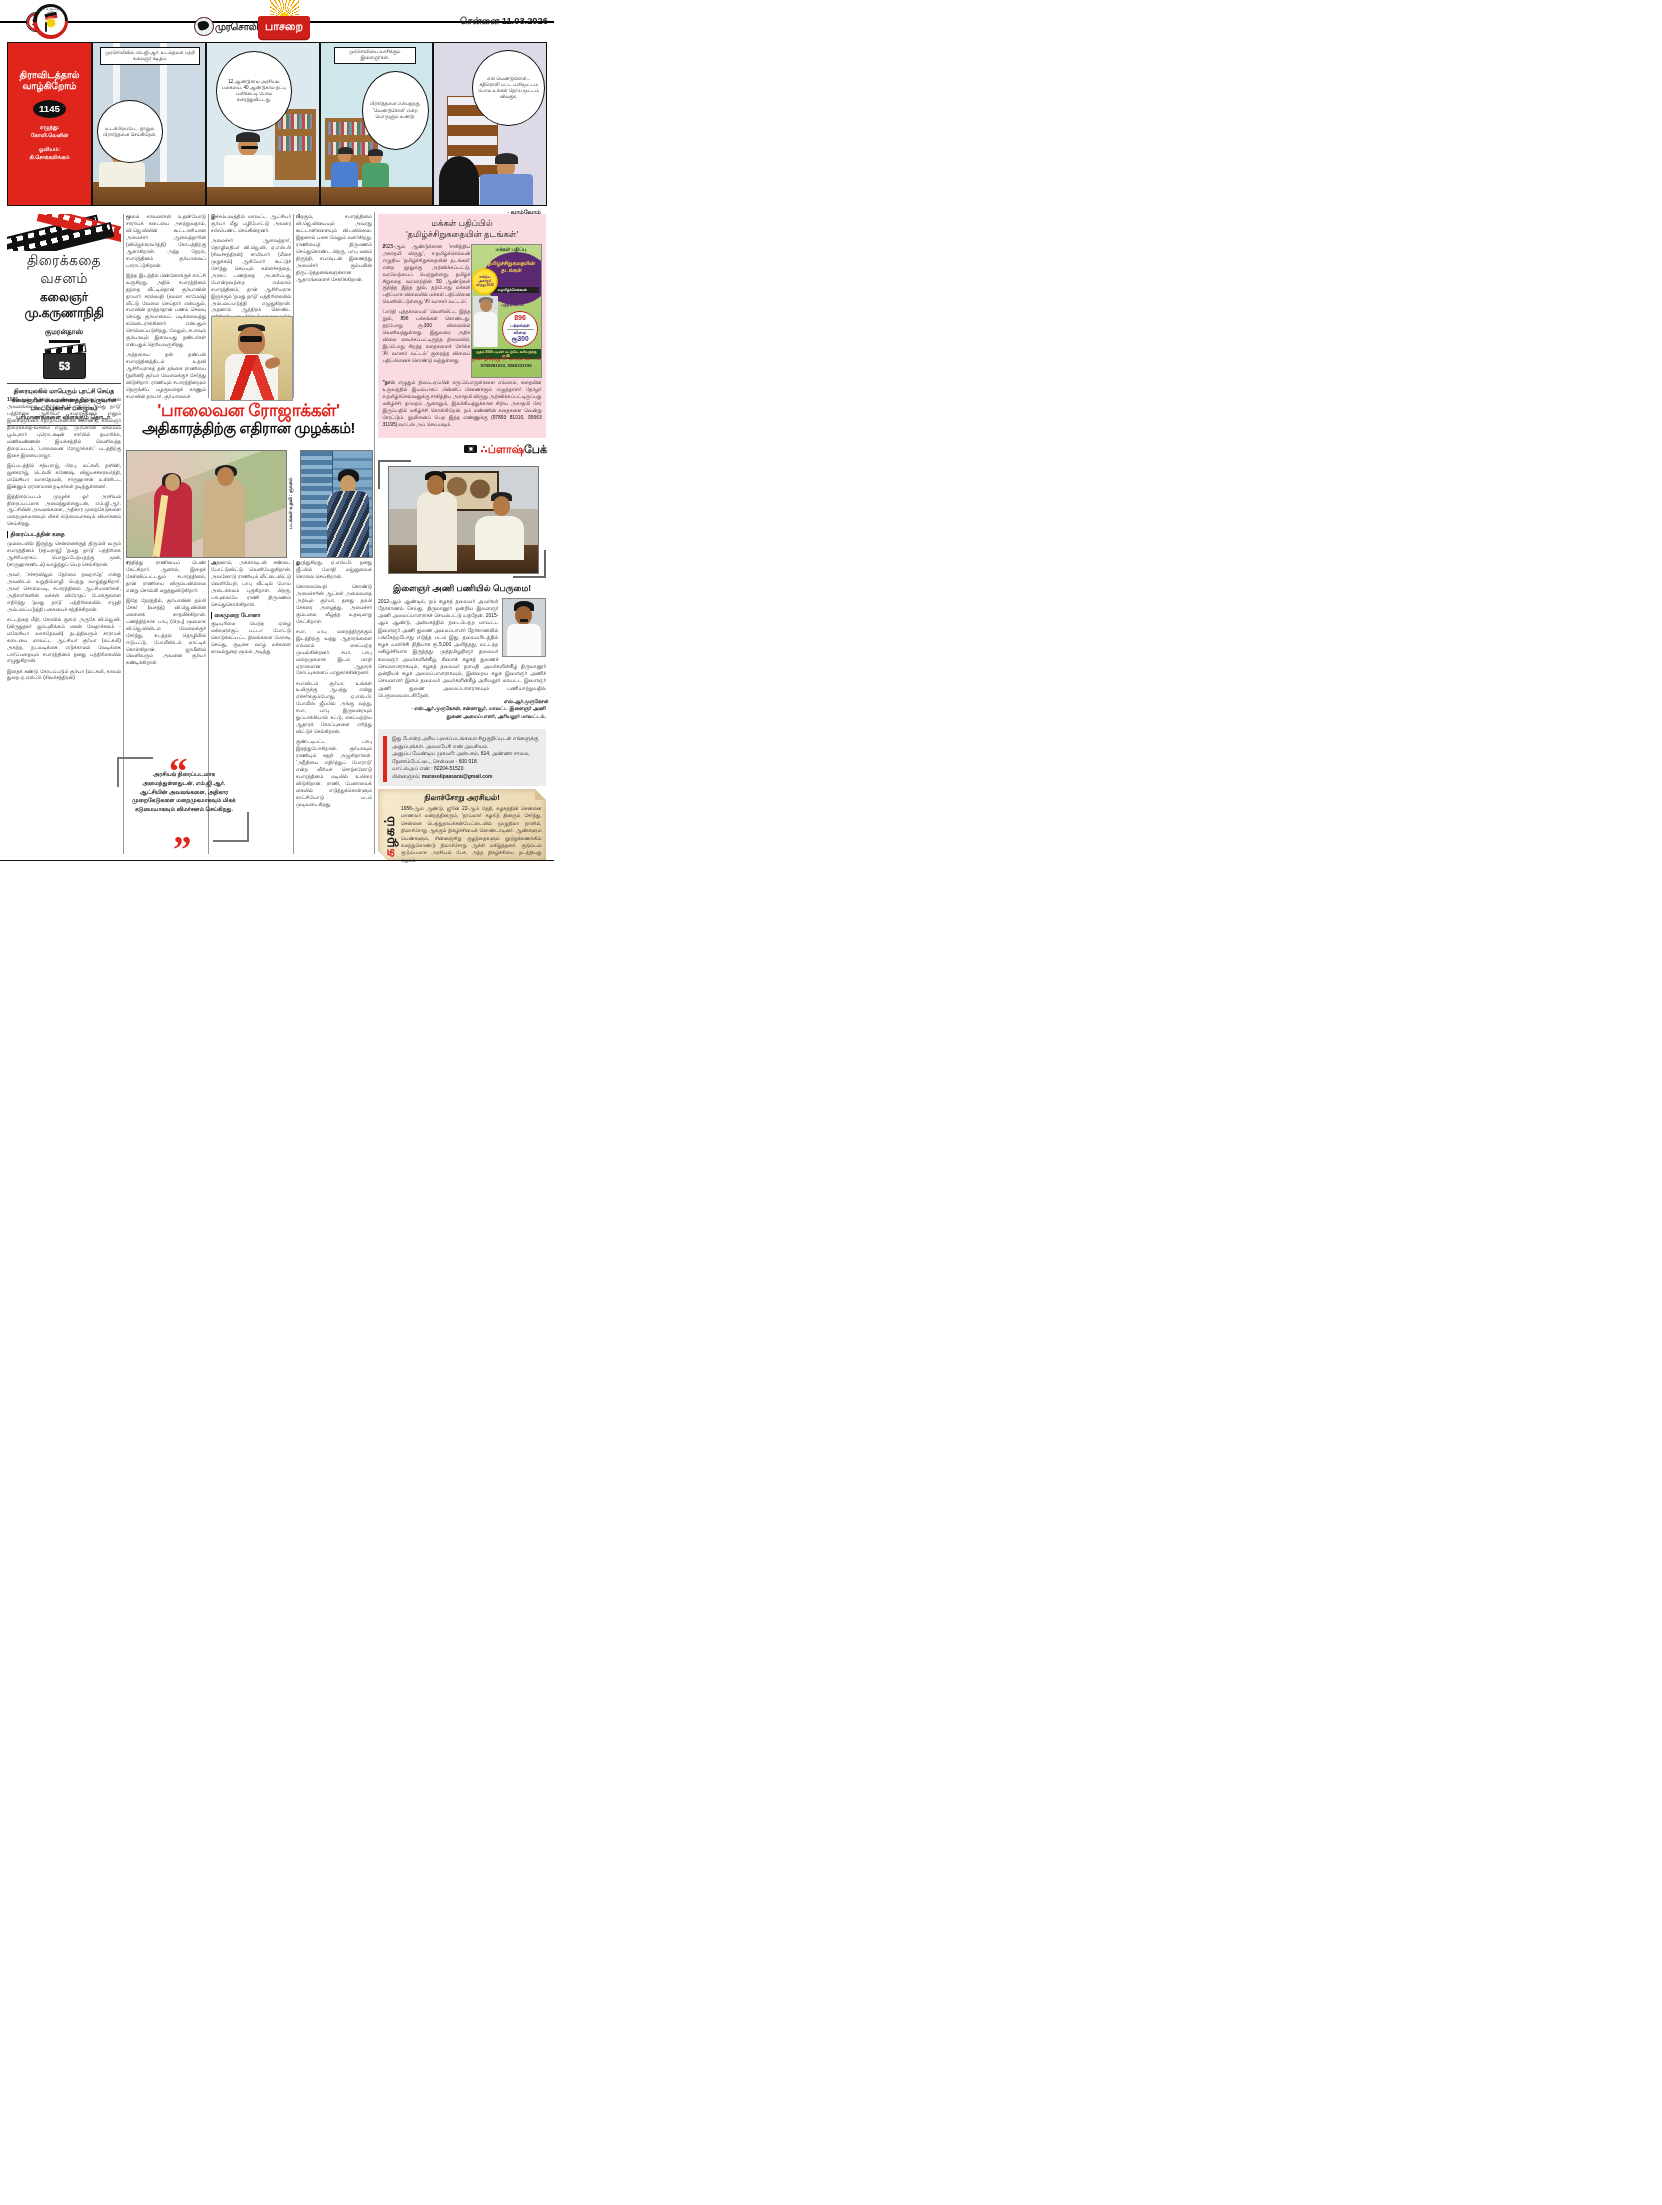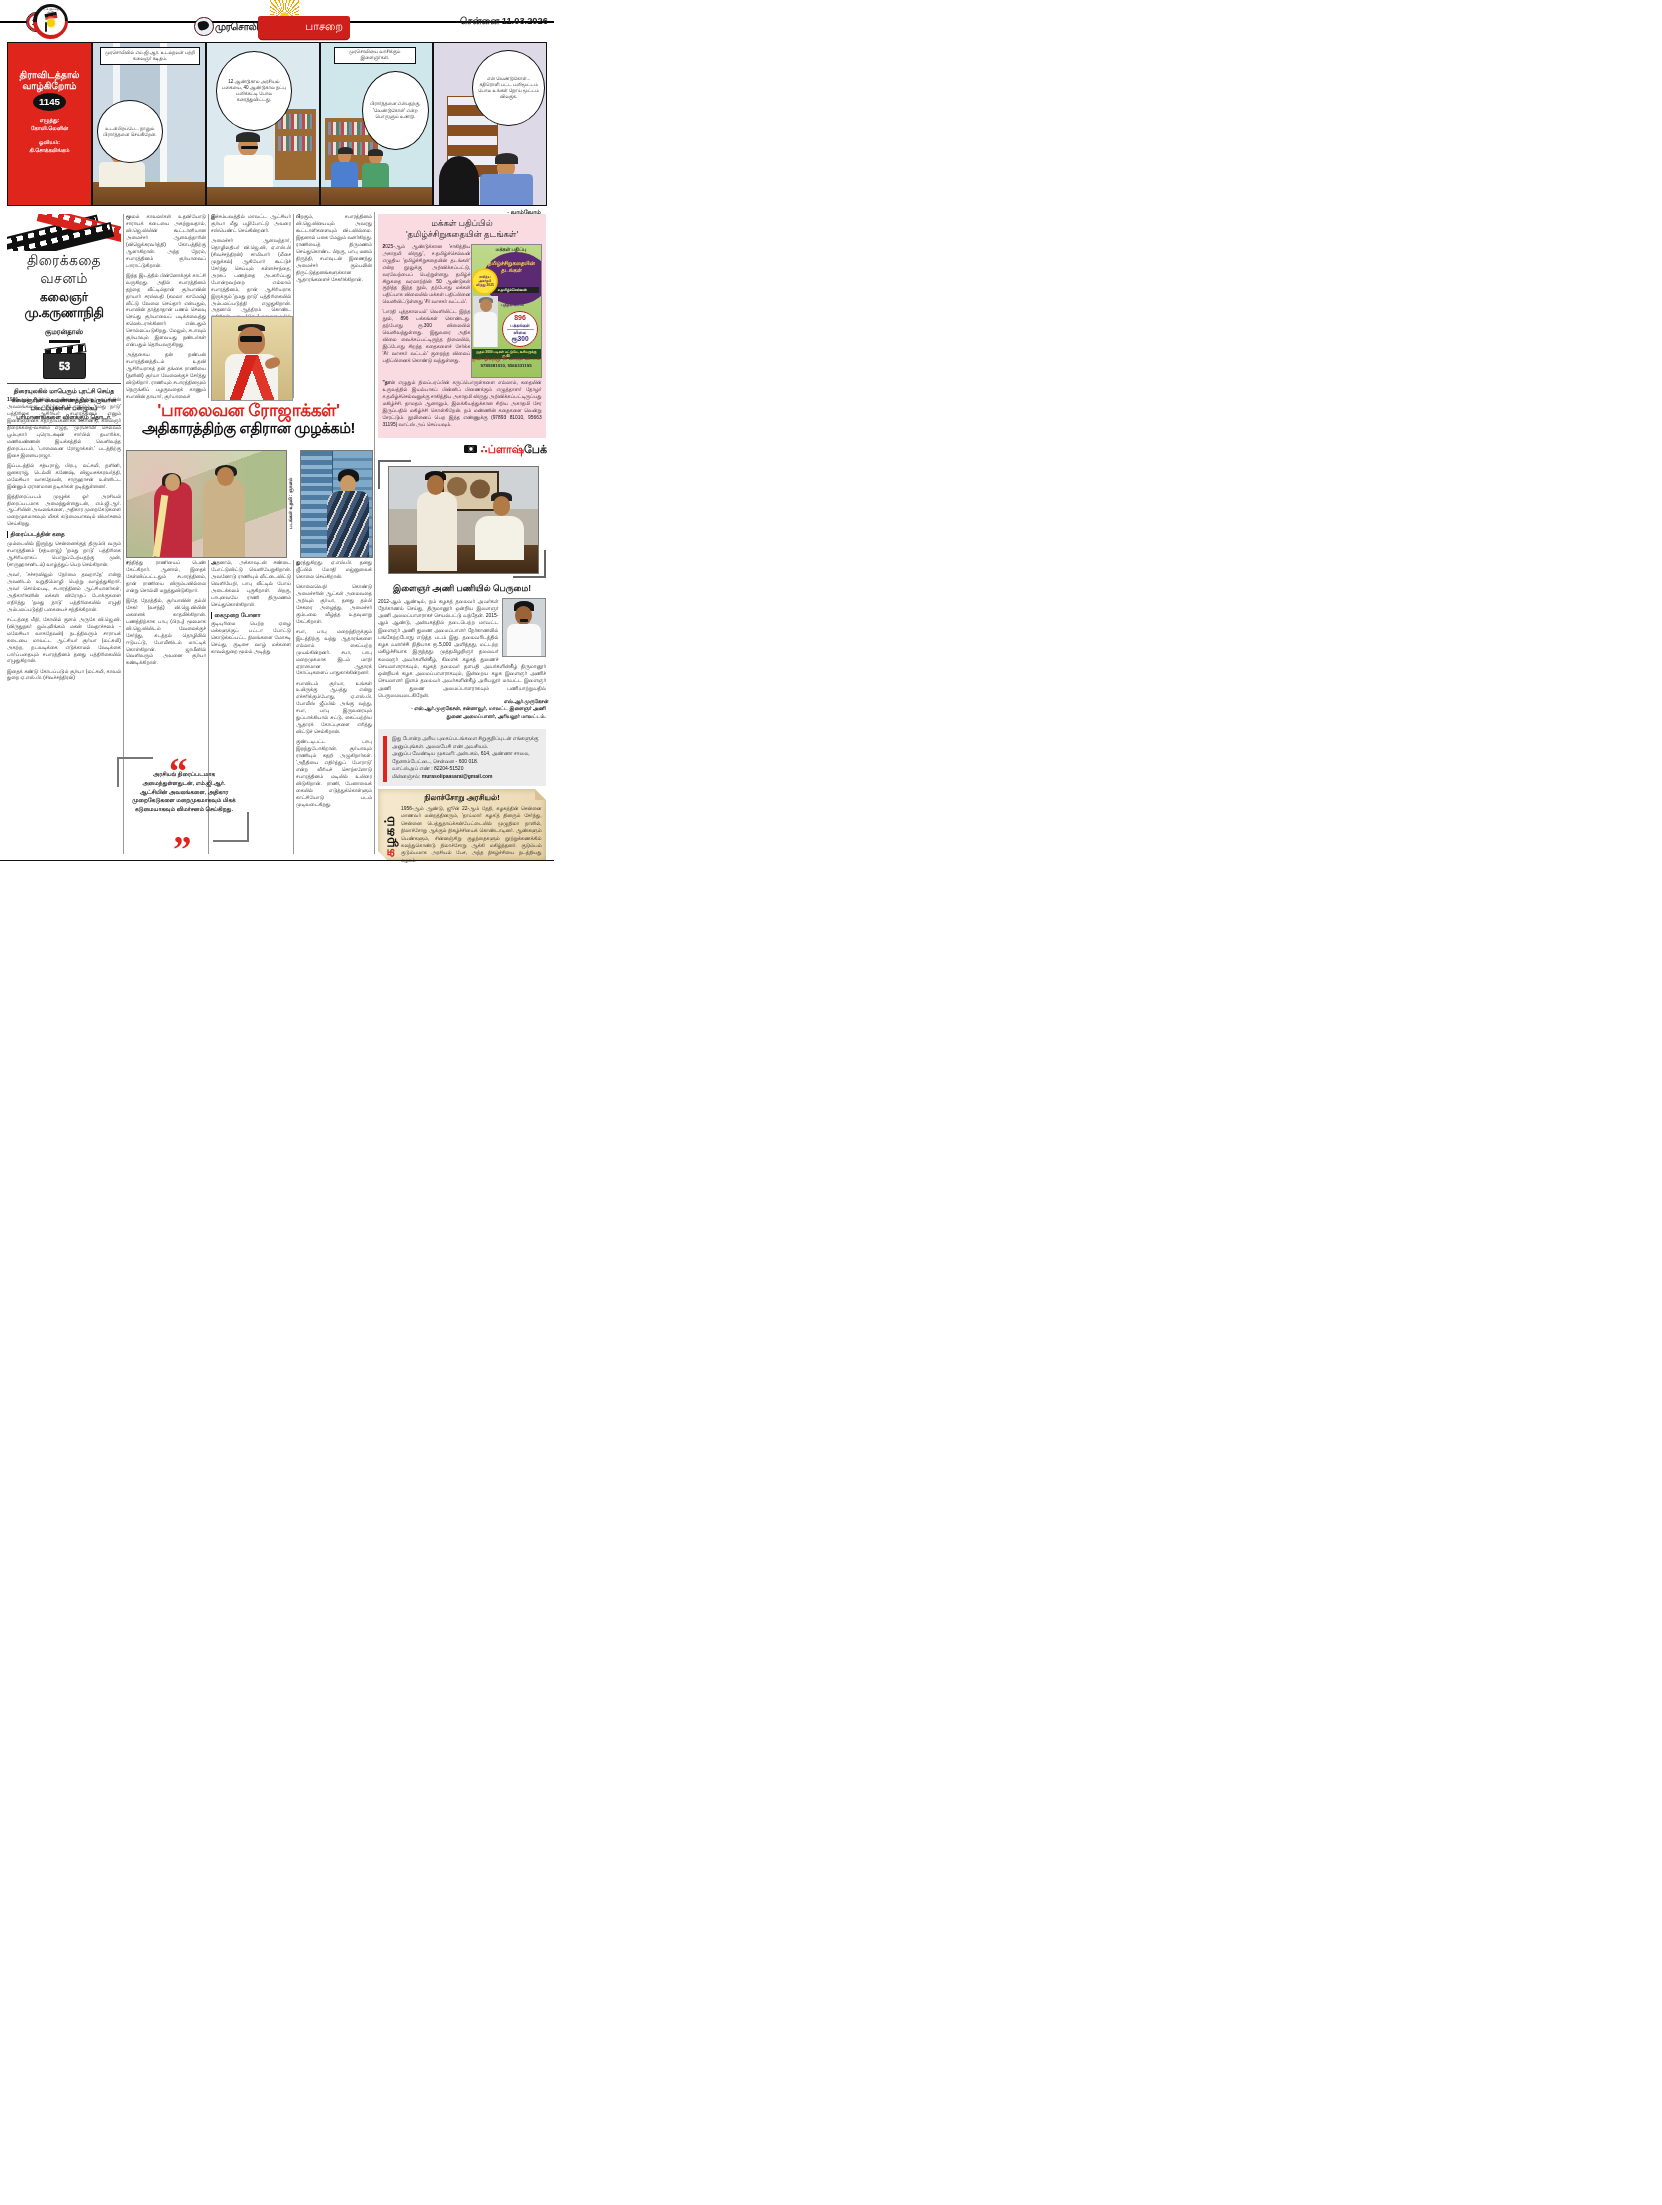--- a/index.html
+++ b/index.html
@@ -13,32 +13,32 @@
   #logo{left:33px;top:3.5px;width:35px;height:35px;border-radius:50%;background:conic-gradient(#111 0 25%,#cf1f1b 25% 50%,#cf1f1b 50% 75%,#111 75% 100%);display:flex;align-items:center;justify-content:center;}
   #logo-inner{width:28px;height:28px;border-radius:50%;background:#fff;position:relative;overflow:hidden;}
   #logo-flag{position:absolute;left:8px;top:6.2px;width:11.5px;height:6.2px;background:linear-gradient(#111 50%,#cf1f1b 50%);transform:rotate(-12deg);}
   #logo-sun{position:absolute;left:10.6px;top:12.3px;width:8px;height:8px;border-radius:50%;background:#f4d000;box-shadow:0 0 2.6px 1.3px #f9efc0;}
   #logo-man{position:absolute;left:8.8px;top:15px;width:1.8px;height:9.7px;background:#222;border-radius:0.9px;}
   #logo-text{position:absolute;left:0;top:0.9px;width:100%;text-align:center;font-size:2.6px;color:#111;}
   #masthead{left:194px;top:4.4px;width:146px;height:35px;}
   #drum-icon{position:absolute;left:0px;top:12.3px;width:17.6px;height:17.6px;border-radius:50%;background:#e8f0f6;border:1.3px solid #5a0d0d;overflow:hidden;}
   #drum-icon span{position:absolute;left:2.6px;top:3.5px;width:10.6px;height:8.8px;background:#111;border-radius:40% 60% 55% 45%;transform:rotate(-15deg);}
   #masthead-prefix{position:absolute;left:21px;top:17px;font-size:10px;font-weight:bold;color:#222;letter-spacing:-0.4px;}
-  #masthead-box{position:absolute;left:64px;top:11.5px;width:52px;height:23px;background:#cf1f1b;border-radius:2.6px 2.6px 4.4px 4.4px;display:flex;align-items:center;justify-content:center;color:#fff;font-weight:normal;font-size:11px;box-shadow:0 1.3px 0 #a11512;padding-left:40px;}
+  #masthead-box{position:absolute;left:64px;top:11.5px;width:52px;height:23px;background:#cf1f1b;border-radius:2.6px 2.6px 4.4px 4.4px;display:flex;align-items:center;justify-content:center;color:#fff;font-weight:bold;font-size:11px;box-shadow:0 1.3px 0 #a11512;}
   #masthead-rays{position:absolute;left:76px;top:-5.3px;width:29px;height:17.6px;background:
      radial-gradient(circle at 50% 100%, #ffd400 0 4.4px, transparent 4.9px),
      repeating-conic-gradient(from -80deg at 50% 100%, #f7a600 0 4deg, transparent 4deg 12deg);
      clip-path:polygon(0 0,100% 0,100% 100%,0 100%);}
   #edition-date{right:6.2px;top:16px;font-size:9.3px;font-weight:bold;color:#222;}
   
   #comic{left:7px;top:42px;width:540px;height:164px;display:flex;}
   .comic-cell{border:0.9px solid #111;position:relative;overflow:hidden;}
   #comic-title-panel{width:83px;background:#e0251d;color:#fff;text-align:center;}
   #comic-title{margin-top:26.5px;font-size:9.3px;font-weight:bold;line-height:1.25;}
-  #comic-num{margin:0 auto 0;width:33px;height:18.5px;background:#111;border-radius:50%;display:flex;align-items:center;justify-content:center;font-size:9.7px;font-weight:bold;}
+  #comic-num{margin:7px auto 0;width:33px;height:18.5px;background:#111;border-radius:50%;display:flex;align-items:center;justify-content:center;font-size:9.7px;font-weight:bold;}
   .credit{font-size:5.3px;font-weight:bold;margin-top:6.2px;line-height:1.5;}
   .panel{flex:1;background:#dfe8ee;}
   .cap{position:absolute;background:#fff;border:0.7px solid #111;font-size:4.6px;line-height:1.35;padding:1.8px 2.6px;text-align:center;z-index:5;}
   .bubble{position:absolute;background:#fff;border:0.7px solid #111;border-radius:50%;font-size:4.6px;line-height:1.35;padding:6.2px 4.4px;text-align:center;z-index:5;display:flex;align-items:center;}
   .wall1{position:absolute;inset:0;background:linear-gradient(90deg,#cfdbe4 0 18%,#f2f5f7 18% 24%,#b9c9d6 24% 60%,#f5f7f8 60% 66%,#cfdbe4 66% 100%);}
   .wood{position:absolute;background:linear-gradient(#a9672f,#8a4f1f);}
   .desk{position:absolute;bottom:0;height:17.6px;left:0;right:0;background:linear-gradient(#8a5a2b,#6d4420);}
   .figure-head{position:absolute;border-radius:50% 50% 45% 45%;background:#c98d5a;}
   .hair{position:absolute;background:#2a2a2a;border-radius:50% 50% 0 0;}
   .shirt{position:absolute;border-radius:4.4px 4.4px 0 0;}

